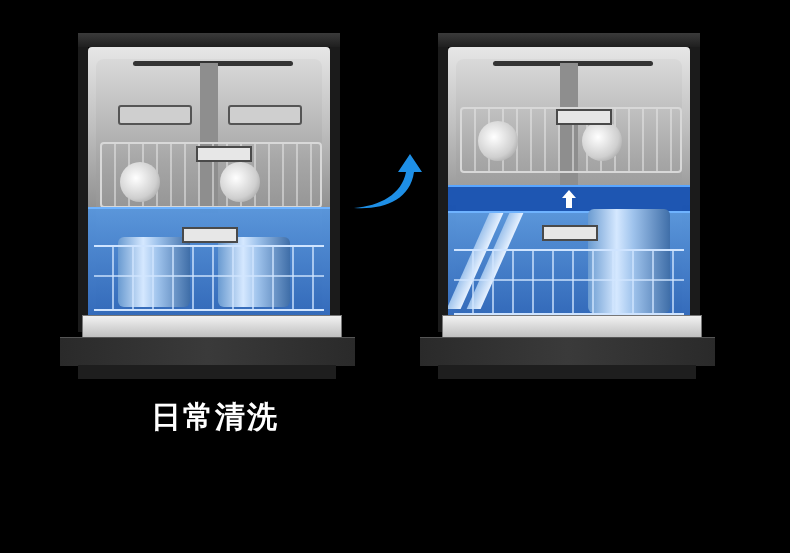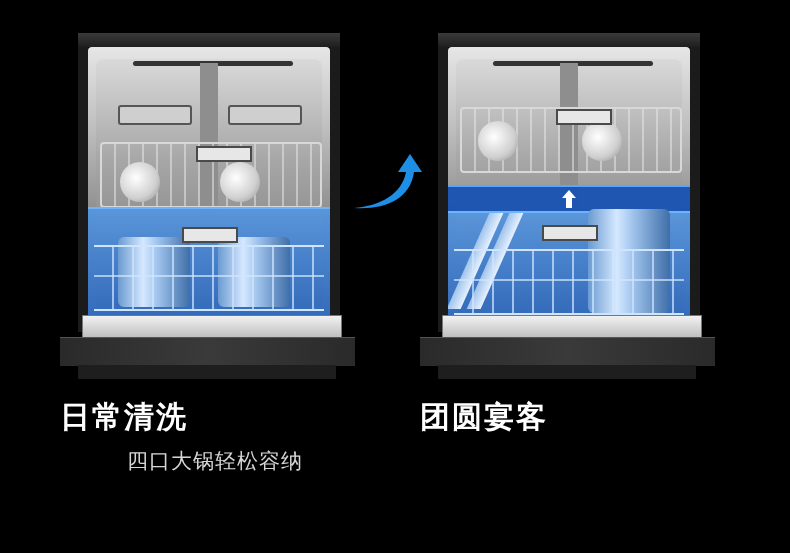--- a/index.html
+++ b/index.html
@@ -41,21 +41,21 @@
                linear-gradient(transparent 45%, rgba(210,230,255,.7) 45% 48%, transparent 48%); }
 
   .door-lip { position:absolute; left:22px; top:285px; width:258px; height:22px;
     background:linear-gradient(#f2f2f2,#bdbdbd); border:1px solid #777; }
   .door { position:absolute; left:0; top:307px; width:295px; height:28px;
     background:linear-gradient(90deg,#2a2a2a,#3a3a3a 50%,#2a2a2a); border-top:1px solid #555; }
   .door-bottom { position:absolute; left:18px; top:335px; width:258px; height:14px; background:#1e1e1e; }
 
   .arrow-curve { position:absolute; left:350px; top:150px; width:80px; height:70px; }
 
-  .title { position:absolute; top:397px; width:310px; color:#fff;
+  .title { position:absolute; top:397px; width:310px; text-align:center; color:#fff;
     font-size:30px; font-weight:bold; letter-spacing:2px; }
   .subtitle { position:absolute; top:447px; width:310px; text-align:center; color:#d6d6d6;
     font-size:21px; letter-spacing:1px; }
 </style>
 </head>
 <body>
 
 <div class="panel left">
   <div class="washer">
     <div class="top-bar"></div>
@@ -77,21 +77,20 @@
         <div class="pot" style="left:130px;top:28px;width:72px;height:70px;"></div>
         <div class="label-box" style="top:18px;"></div>
         <div class="lower-rack" style="top:36px;"></div>
       </div>
     </div>
     <div class="door-lip"></div>
     <div class="door"></div>
     <div class="door-bottom"></div>
   </div>
   <div class="title">日常清洗</div>
-  <div class="subtitle">四口大锅轻松容纳</div>
 </div>
 
 <svg class="arrow-curve" viewBox="0 0 80 70">
   <path d="M4 58 C30 56 52 44 56 22 L48 22 L60 4 L72 22 L64 22 C60 50 34 60 4 58 Z" fill="#1e8fe6"></path>
 </svg>
 
 <div class="panel right">
   <div class="washer">
     <div class="top-bar"></div>
     <div class="side l"></div>
@@ -115,14 +114,13 @@
         <div style="position:absolute;left:40px;top:0;width:14px;height:96px;background:linear-gradient(90deg,#9fc3ec,#e6f1ff);transform:skewX(-24deg);"></div>
         <div class="pot" style="left:140px;top:-4px;width:82px;height:104px;"></div>
         <div class="label-box" style="top:12px;"></div>
         <div class="lower-rack" style="top:36px;"></div>
       </div>
     </div>
     <div class="door-lip"></div>
     <div class="door"></div>
     <div class="door-bottom"></div>
   </div>
-  <div class="title">团圆宴客</div>
 </div>
 
 </body></html>

